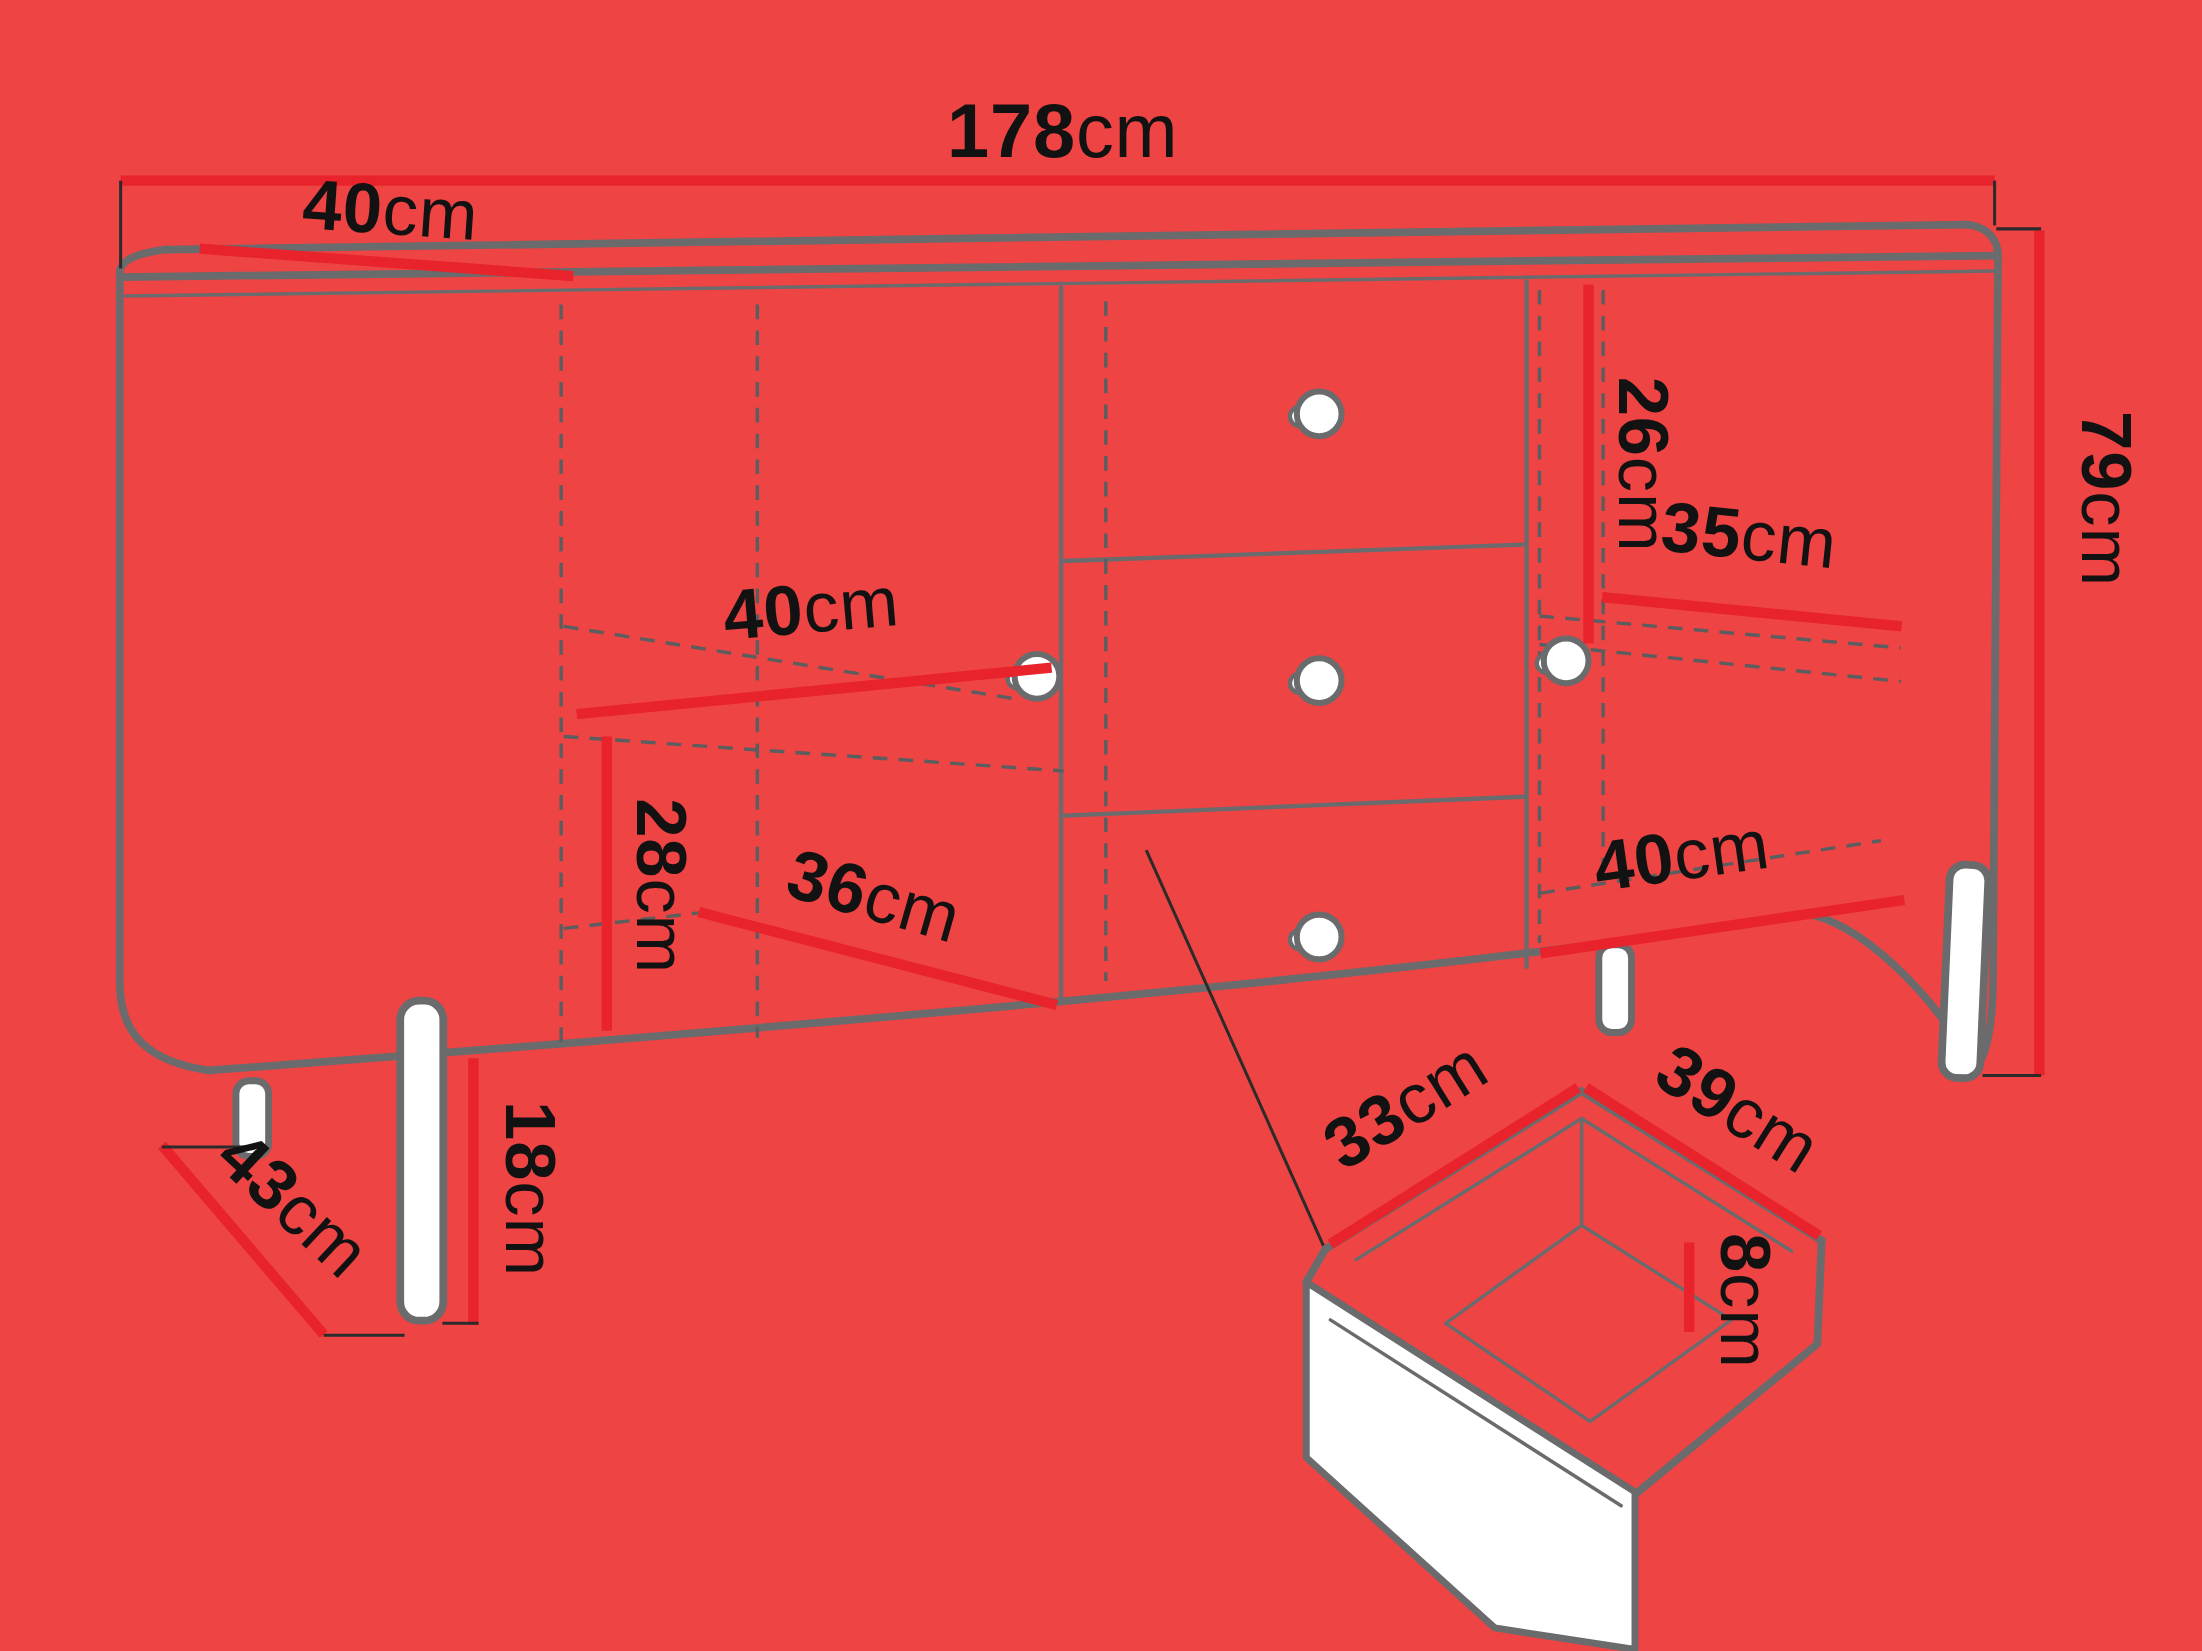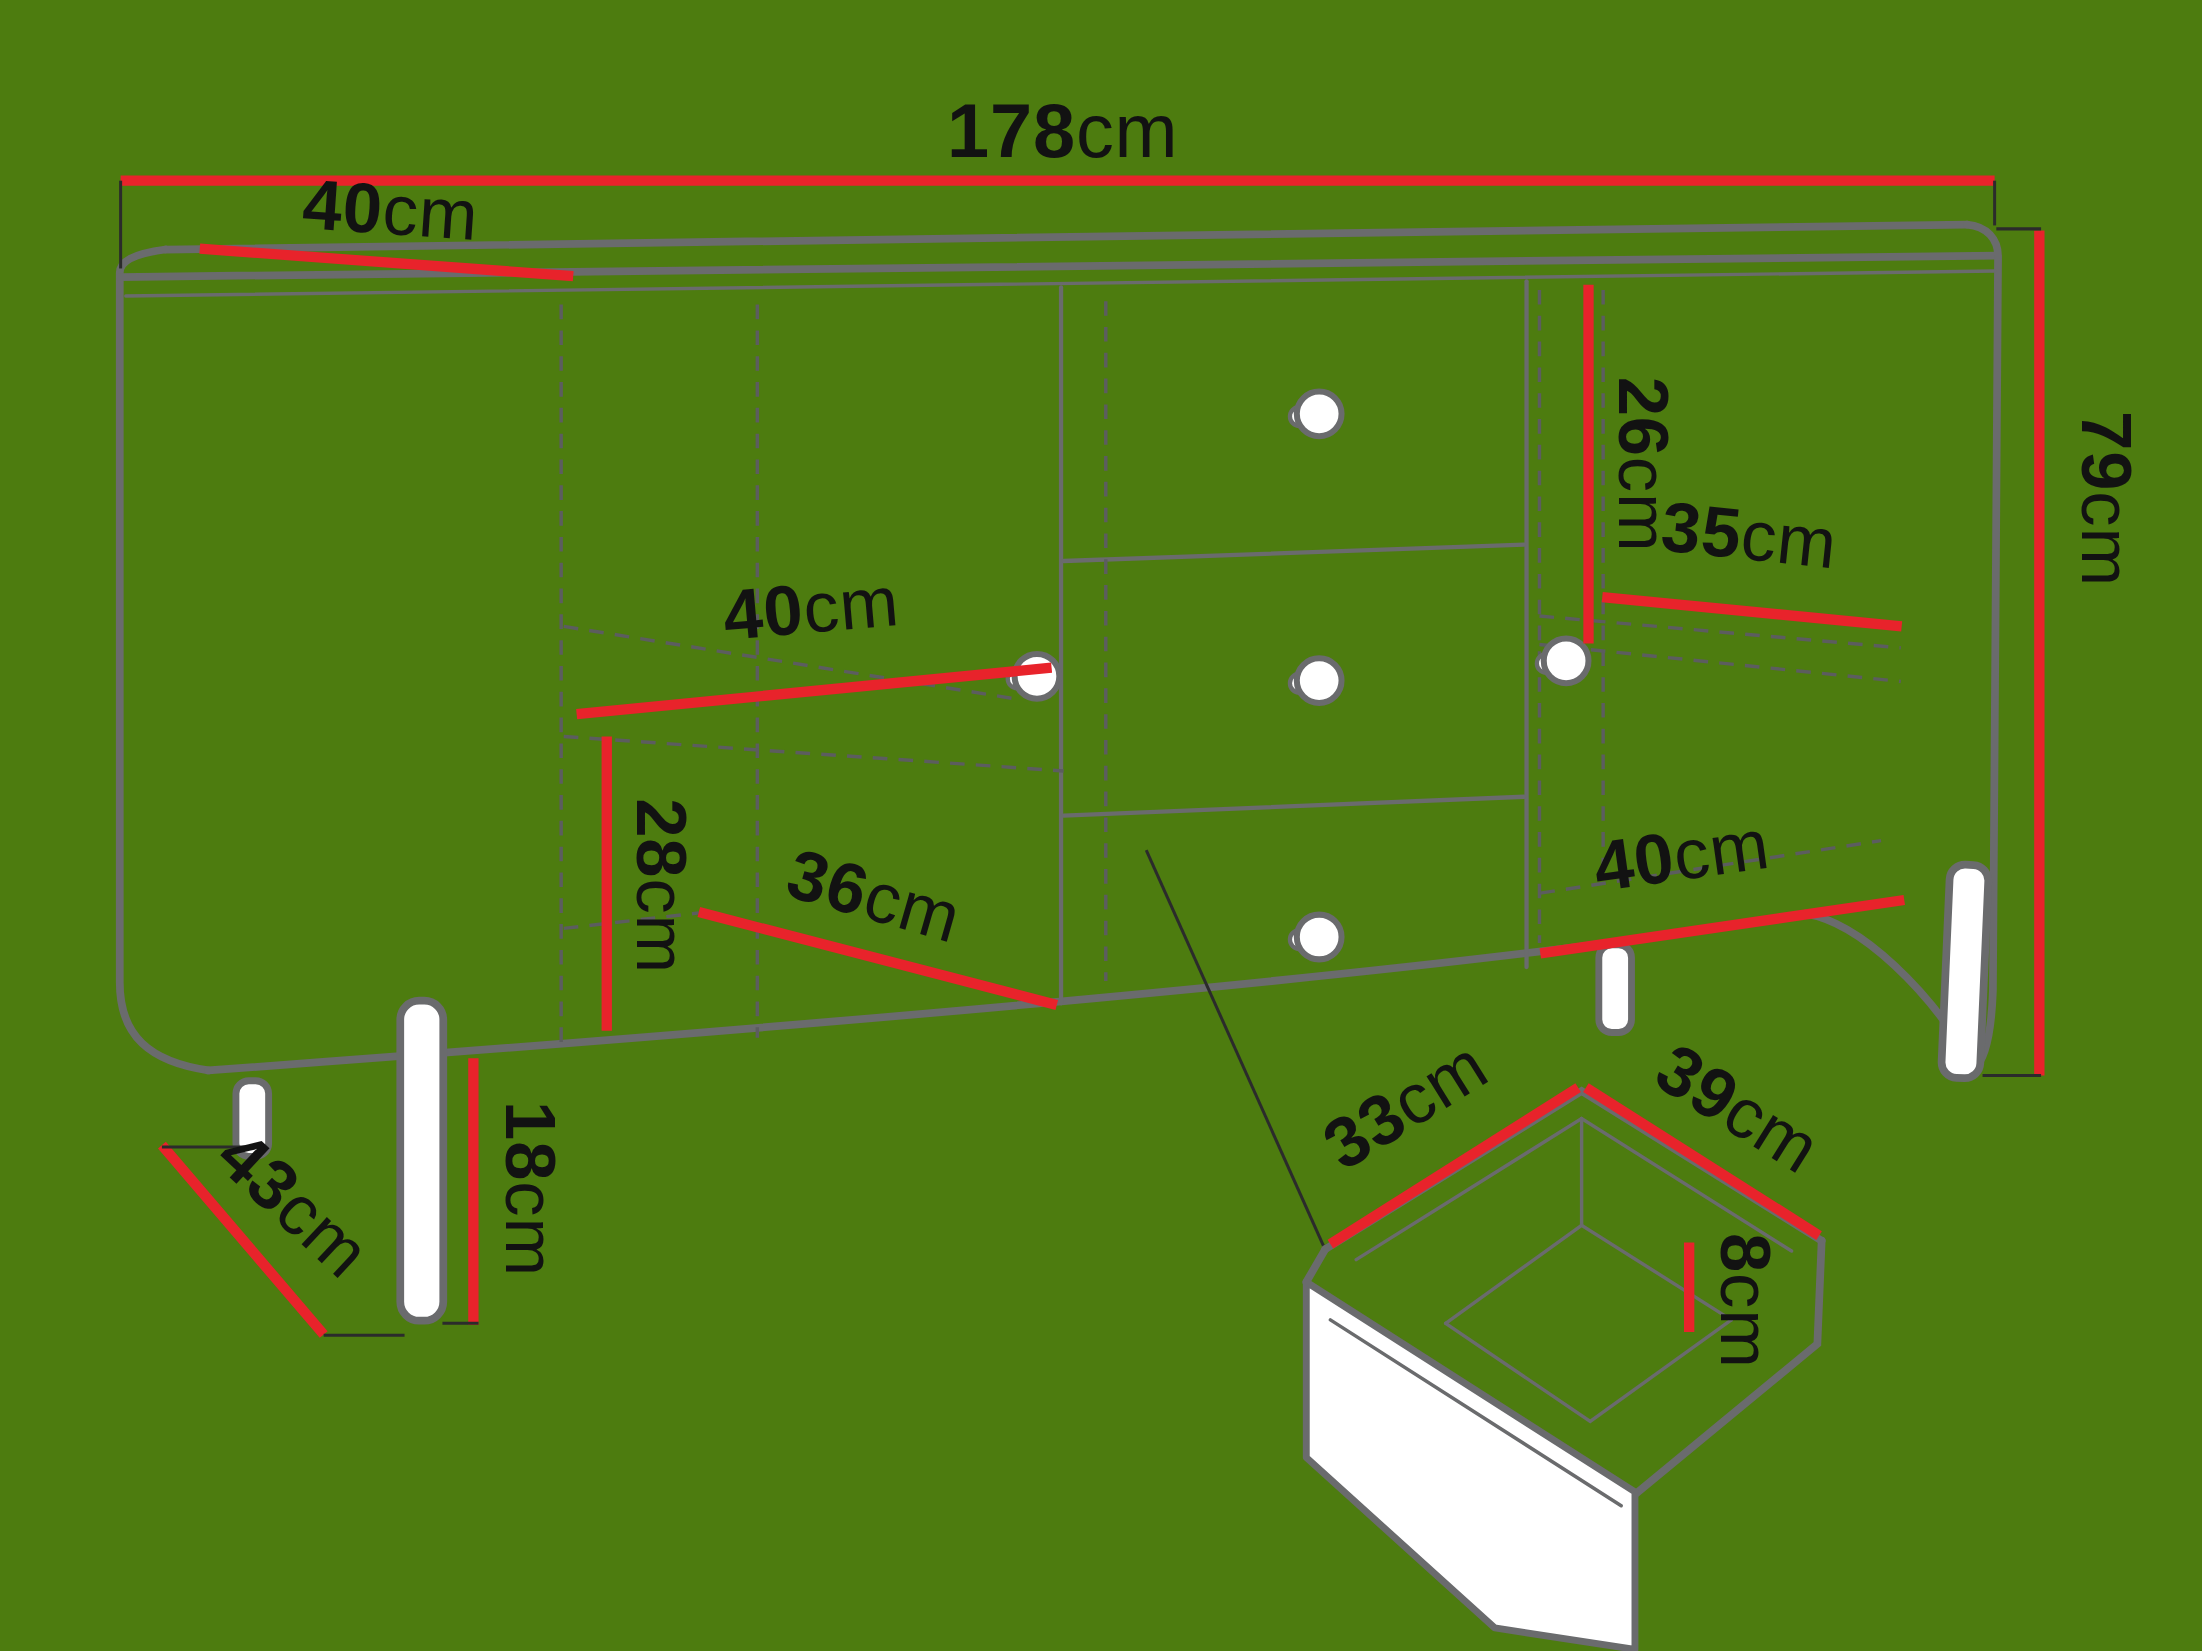--- a/index.html
+++ b/index.html
@@ -1,16 +1,16 @@
 <!DOCTYPE html>
 <html style="font-size:13.8px"><head>
 <meta charset="utf-8">
 <style>
   html,body{margin:0;padding:0;background:#ffffff;}
-  .stage{width:2203px;height:1652px;background:#4d7c0f;position:relative;font-family:"Liberation Sans",sans-serif;}
+  .stage{width:2203px;height:1652px;background:#ef4444;position:relative;font-family:"Liberation Sans",sans-serif;}
   svg{display:block;}
   .outline{stroke:#6a6b6d;stroke-width:9;fill:none;stroke-linecap:round;}
   .outline-thin{stroke:#6a6b6d;stroke-width:4;fill:none;stroke-linecap:round;}
   .divider{stroke:#6a6b6d;stroke-width:5;fill:none;stroke-linecap:round;}
   .dashed{stroke:#5c5d5f;stroke-width:4;fill:none;stroke-dasharray:17 13;}
   .leg{fill:#ffffff;stroke:#6a6b6d;stroke-width:9;}
   .leg-small{fill:#ffffff;stroke:#6a6b6d;stroke-width:8;}
   .knob-main{fill:#ffffff;stroke:#6a6b6d;stroke-width:7;}
   .knob-ear{fill:#ffffff;stroke:#6a6b6d;stroke-width:5;}
   .red{stroke:#e8232b;stroke-width:12;fill:none;stroke-linecap:butt;}

